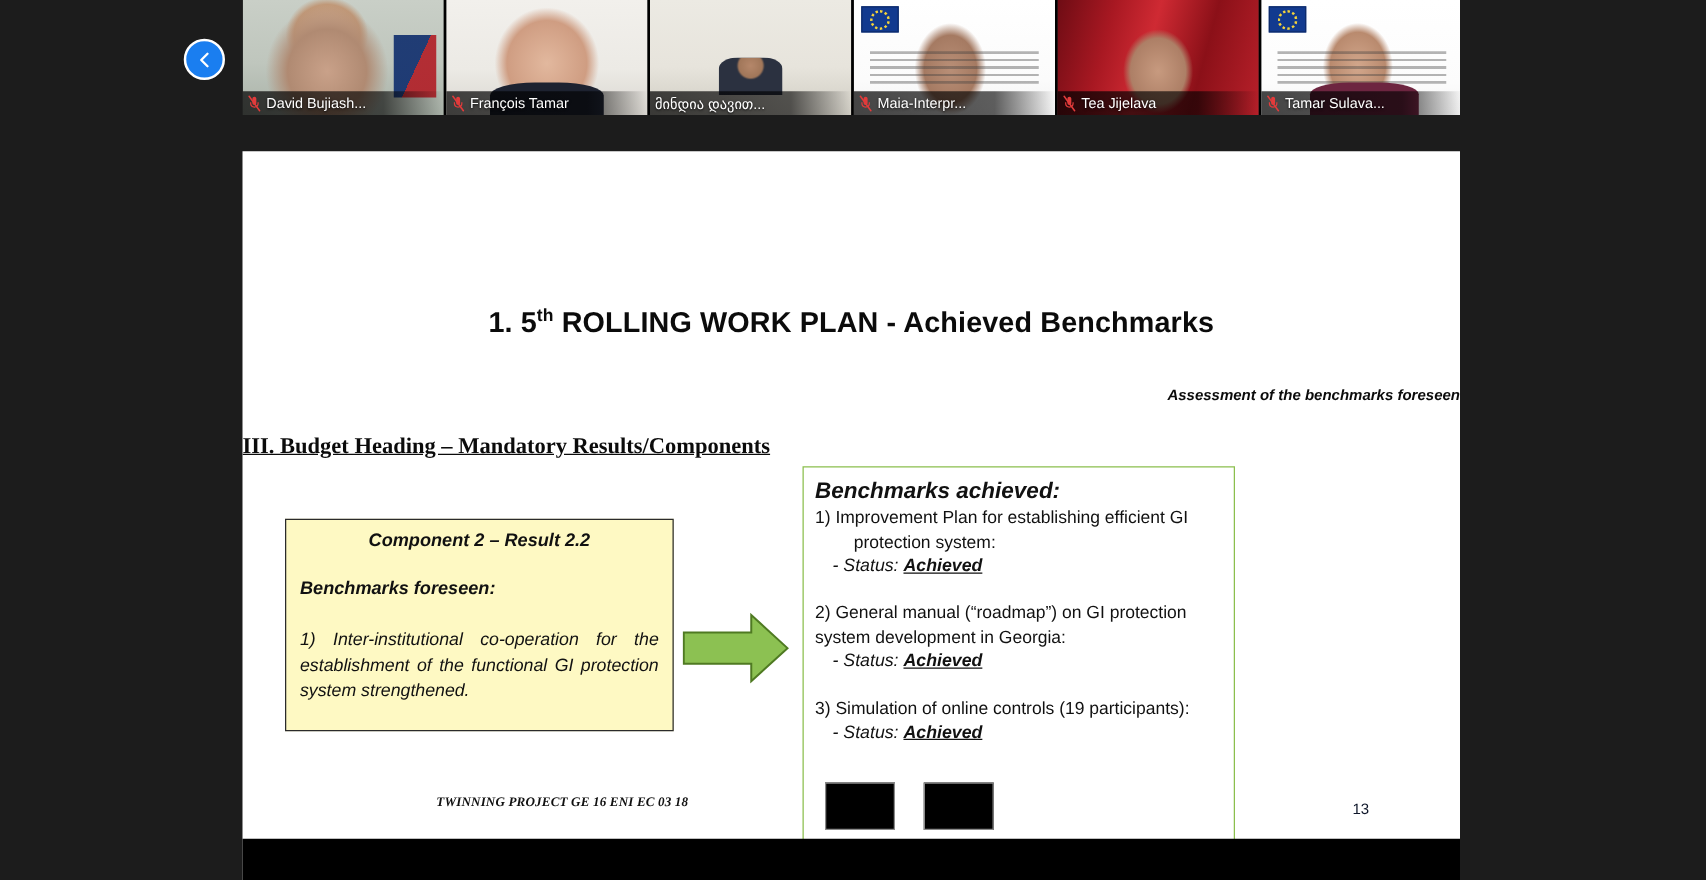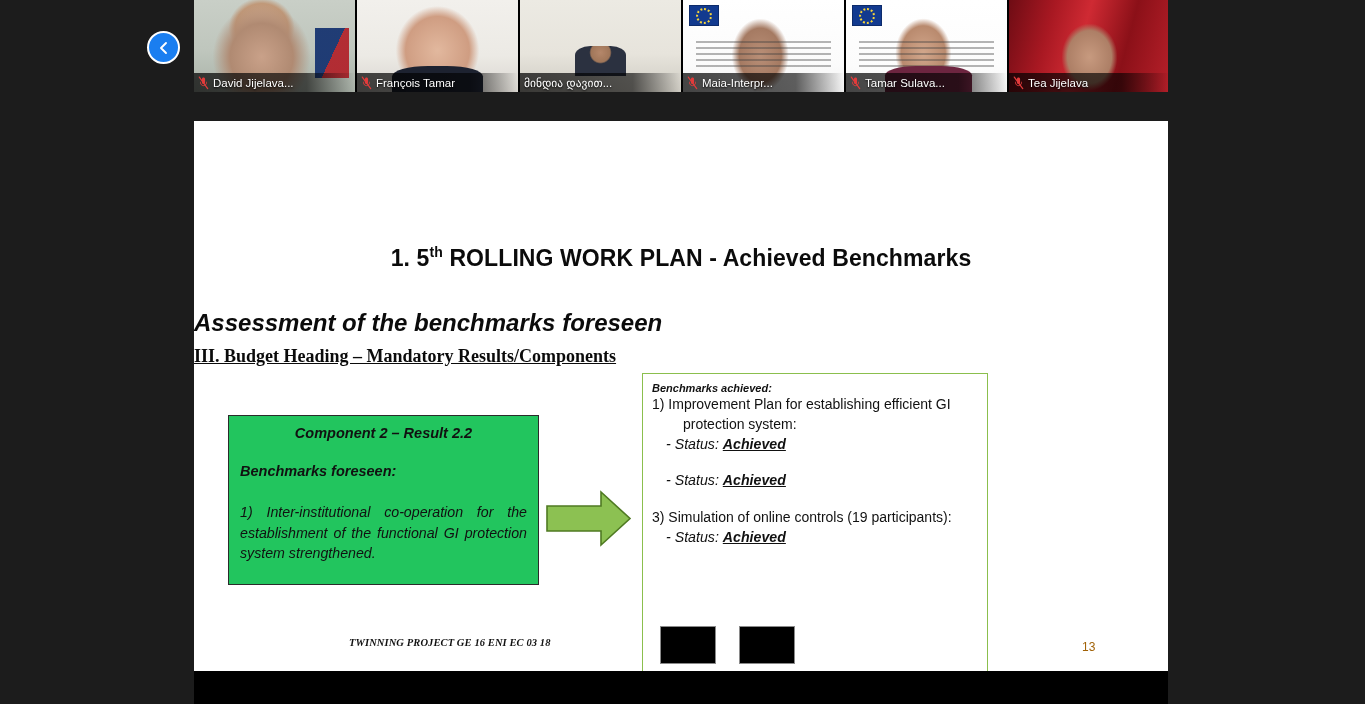--- a/index.html
+++ b/index.html
@@ -144,22 +144,22 @@
     font-size: 23px;
     font-weight: bold;
     color: #0b0b0b;
     letter-spacing: .1px;
   }
   .slide-title sup { font-size: 14px; vertical-align: super; }
   .slide-sub {
     position: absolute;
     left: 0; right: 0;
     top: 188px;
-    text-align: left;
-    font-size: 24px;
+    text-align: right;
+    font-size: 12px;
     font-weight: bold;
     font-style: italic;
     color: #0b0b0b;
   }
   .slide-heading {
     position: absolute;
     left: 0; right: 0;
     top: 225px;
     text-align: left;
     font-family: "Liberation Serif", serif;
@@ -170,21 +170,21 @@
   .slide-heading span { text-decoration: underline; }
 
   .box-left {
     position: absolute;
     left: 34px;
     top: 294px;
     width: 311px;
     height: 170px;
     border: 1.2px solid #2b2b2b;
     box-sizing: border-box;
-    background: #22c55e;
+    background: #fef9c3;
     padding: 9px 11px 0 11px;
   }
   .box-left .bl-title {
     text-align: center;
     font-size: 14.5px;
     font-weight: bold;
     font-style: italic;
     color: #111;
   }
   .box-left .bl-sub {
@@ -216,21 +216,21 @@
     left: 448px;
     top: 252px;
     width: 346px;
     height: 368px;
     border: 1.4px solid #8bbf4d;
     box-sizing: border-box;
     background: #fff;
     padding: 8px 8px 0 9px;
   }
   .br-title {
-    font-size: 11px;
+    font-size: 18px;
     font-weight: bold;
     font-style: italic;
     color: #111;
   }
   .br-item {
     font-size: 14px;
     color: #111;
     line-height: 1.43;
   }
   .br-item.indent-hang {
@@ -268,21 +268,21 @@
     border: 1px solid #8a8a8a;
   }
   .logo-box.a { left: 466px; top: 505px; width: 54px; height: 36px; }
   .logo-box.b { left: 545px; top: 505px; width: 54px; height: 36px; }
 
   .page-num {
     position: absolute;
     left: 888px;
     top: 519px;
     font-size: 12px;
-    color: #a16207;
+    color: #0f172a;
   }
 
   
   .bottom-band {
     position: absolute;
     left: 194px;
     top: 671px;
     width: 974px;
     height: 33px;
     background: #000;
@@ -304,21 +304,21 @@
   <div class="thumb-strip">
 
     <div class="thumb">
       <div class="thumb-img v0"></div>
       <div class="thumb-name">
         <svg class="mic-muted" viewBox="0 0 12 16">
           <path d="M6 1.6c1 0 1.8.8 1.8 1.8v4c0 1-.8 1.8-1.8 1.8S4.2 8.4 4.2 7.4v-4c0-1 .8-1.8 1.8-1.8z" fill="#e23b3b"></path>
           <path d="M2.6 6.6v1c0 1.9 1.5 3.4 3.4 3.4s3.4-1.5 3.4-3.4v-1" fill="none" stroke="#e23b3b" stroke-width="1.1"></path>
           <path d="M1.2 1.2 L10.8 14.4" stroke="#e23b3b" stroke-width="1.4" stroke-linecap="round"></path>
         </svg>
-        <span class="label">David Jijelava...</span>
+        <span class="label">David Bujiash...</span>
       </div>
     </div>
 
     <div class="thumb">
       <div class="thumb-img v1"></div>
       <div class="thumb-name">
         <svg class="mic-muted" viewBox="0 0 12 16">
           <path d="M6 1.6c1 0 1.8.8 1.8 1.8v4c0 1-.8 1.8-1.8 1.8S4.2 8.4 4.2 7.4v-4c0-1 .8-1.8 1.8-1.8z" fill="#e23b3b"></path>
           <path d="M2.6 6.6v1c0 1.9 1.5 3.4 3.4 3.4s3.4-1.5 3.4-3.4v-1" fill="none" stroke="#e23b3b" stroke-width="1.1"></path>
           <path d="M1.2 1.2 L10.8 14.4" stroke="#e23b3b" stroke-width="1.4" stroke-linecap="round"></path>
@@ -343,46 +343,46 @@
         <svg class="mic-muted" viewBox="0 0 12 16">
           <path d="M6 1.6c1 0 1.8.8 1.8 1.8v4c0 1-.8 1.8-1.8 1.8S4.2 8.4 4.2 7.4v-4c0-1 .8-1.8 1.8-1.8z" fill="#e23b3b"></path>
           <path d="M2.6 6.6v1c0 1.9 1.5 3.4 3.4 3.4s3.4-1.5 3.4-3.4v-1" fill="none" stroke="#e23b3b" stroke-width="1.1"></path>
           <path d="M1.2 1.2 L10.8 14.4" stroke="#e23b3b" stroke-width="1.4" stroke-linecap="round"></path>
         </svg>
         <span class="label">Maia-Interpr...</span>
       </div>
     </div>
 
     <div class="thumb">
+      <div class="thumb-img v4"></div>
+      <div class="thumb-name">
+        <svg class="mic-muted" viewBox="0 0 12 16">
+          <path d="M6 1.6c1 0 1.8.8 1.8 1.8v4c0 1-.8 1.8-1.8 1.8S4.2 8.4 4.2 7.4v-4c0-1 .8-1.8 1.8-1.8z" fill="#e23b3b"></path>
+          <path d="M2.6 6.6v1c0 1.9 1.5 3.4 3.4 3.4s3.4-1.5 3.4-3.4v-1" fill="none" stroke="#e23b3b" stroke-width="1.1"></path>
+          <path d="M1.2 1.2 L10.8 14.4" stroke="#e23b3b" stroke-width="1.4" stroke-linecap="round"></path>
+        </svg>
+        <span class="label">Tea Jijelava</span>
+      </div>
+    </div>
+
+    <div class="thumb">
       <div class="thumb-img v5">
         <div class="eu-flag"></div>
         <div class="doc-lines"></div>
       </div>
       <div class="thumb-name">
         <svg class="mic-muted" viewBox="0 0 12 16">
           <path d="M6 1.6c1 0 1.8.8 1.8 1.8v4c0 1-.8 1.8-1.8 1.8S4.2 8.4 4.2 7.4v-4c0-1 .8-1.8 1.8-1.8z" fill="#e23b3b"></path>
           <path d="M2.6 6.6v1c0 1.9 1.5 3.4 3.4 3.4s3.4-1.5 3.4-3.4v-1" fill="none" stroke="#e23b3b" stroke-width="1.1"></path>
           <path d="M1.2 1.2 L10.8 14.4" stroke="#e23b3b" stroke-width="1.4" stroke-linecap="round"></path>
         </svg>
         <span class="label">Tamar Sulava...</span>
       </div>
     </div>
 
-    <div class="thumb">
-      <div class="thumb-img v4"></div>
-      <div class="thumb-name">
-        <svg class="mic-muted" viewBox="0 0 12 16">
-          <path d="M6 1.6c1 0 1.8.8 1.8 1.8v4c0 1-.8 1.8-1.8 1.8S4.2 8.4 4.2 7.4v-4c0-1 .8-1.8 1.8-1.8z" fill="#e23b3b"></path>
-          <path d="M2.6 6.6v1c0 1.9 1.5 3.4 3.4 3.4s3.4-1.5 3.4-3.4v-1" fill="none" stroke="#e23b3b" stroke-width="1.1"></path>
-          <path d="M1.2 1.2 L10.8 14.4" stroke="#e23b3b" stroke-width="1.4" stroke-linecap="round"></path>
-        </svg>
-        <span class="label">Tea Jijelava</span>
-      </div>
-    </div>
-
   </div>
 
   <div class="slide-wrap">
 
     <div class="slide-title"><span>1. 5</span><sup>th</sup><span> ROLLING WORK PLAN - Achieved Benchmarks</span></div>
 
     <div class="slide-sub">Assessment of the benchmarks foreseen</div>
 
     <div class="slide-heading"><span>III. Budget Heading – Mandatory Results/Components</span></div>
 
@@ -399,20 +399,21 @@
     </div>
 
     <div class="box-right">
       <div class="br-title">Benchmarks achieved:</div>
 
       <div class="br-item indent-hang">1)   Improvement Plan for establishing efficient GI protection system:</div>
       <div class="br-status"><span>-   Status: </span><span class="ach">Achieved</span></div>
 
       <div class="br-gap"></div>
 
+      <div class="br-item">2) General manual (“roadmap”) on GI protection system development in Georgia:</div>
       <div class="br-status"><span>-   Status: </span><span class="ach">Achieved</span></div>
 
       <div class="br-gap"></div>
 
       <div class="br-item">3) Simulation of online controls (19 participants):</div>
       <div class="br-status"><span>-   Status: </span><span class="ach">Achieved</span></div>
     </div>
 
     <div class="footer-note">TWINNING PROJECT GE 16 ENI EC 03 18</div>
 

